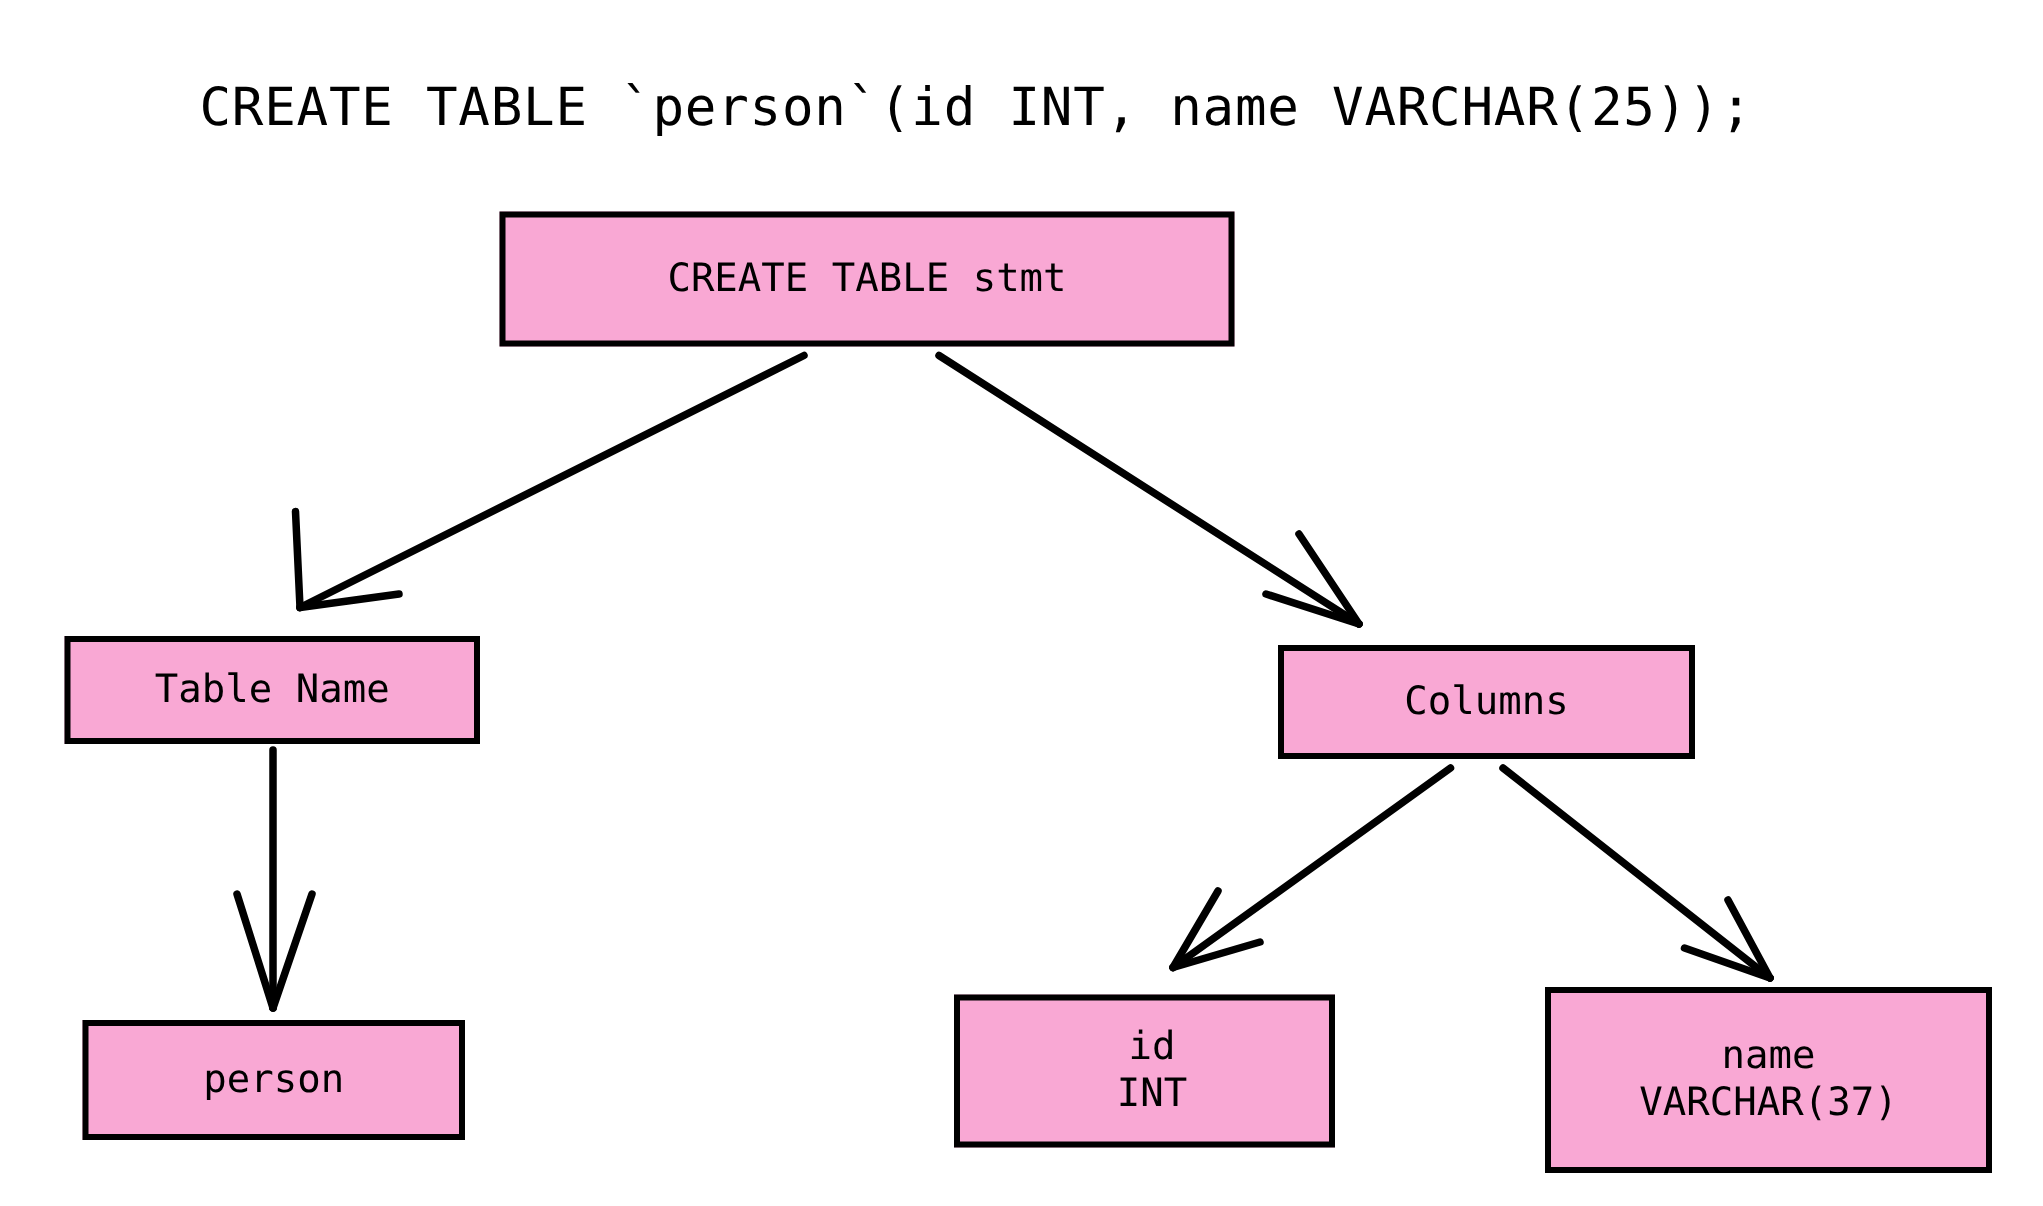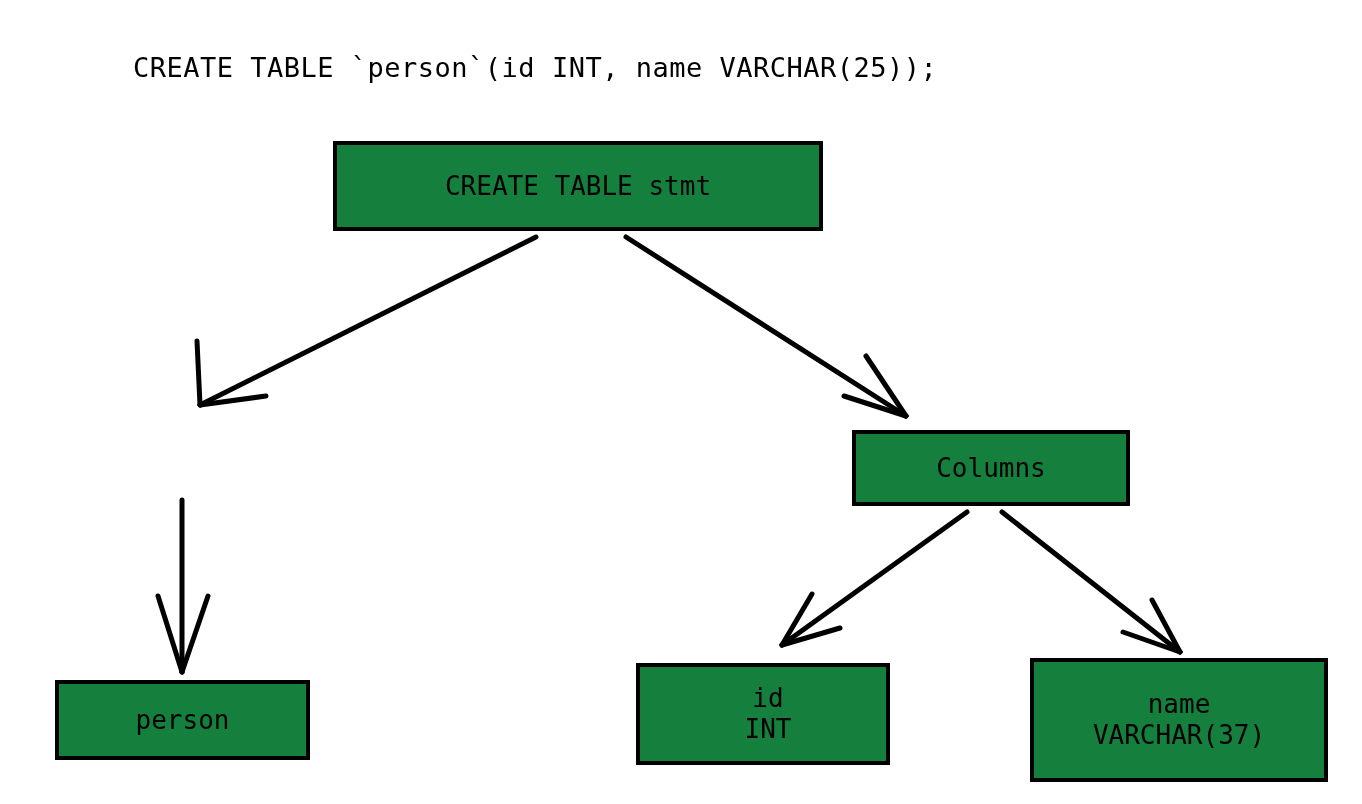--- a/index.html
+++ b/index.html
@@ -25,29 +25,29 @@
     top: 0;
     width: 1362px;
     height: 804px;
     pointer-events: none;
   }
   .sql-title {
     position: absolute;
     left: 133px;
     top: 52px;
     font-family: "DejaVu Sans Mono", "Liberation Mono", monospace;
-    font-size: 27px;
+    font-size: 35px;
     letter-spacing: 0.5px;
     white-space: pre;
     color: #000000;
   }
   .node {
     position: absolute;
     box-sizing: border-box;
-    background: #15803d;
+    background: #f9a8d4;
     border: 4px solid #000000;
     display: flex;
     flex-direction: column;
     align-items: center;
     justify-content: center;
     text-align: center;
     font-family: "DejaVu Sans Mono", "Liberation Mono", monospace;
     font-size: 26px;
     line-height: 1.18;
     color: #000000;
@@ -105,20 +105,23 @@
         <line x1="1180" y1="652" x2="1123" y2="632"></line>
       </g>
 
     </g>
   </svg>
 
   <div class="node" id="node-root">
     <span class="line">CREATE TABLE stmt</span>
   </div>
 
+  <div class="node" id="node-tablename">
+    <span class="line">Table Name</span>
+  </div>
 
   <div class="node" id="node-person">
     <span class="line">person</span>
   </div>
 
   <div class="node" id="node-columns">
     <span class="line">Columns</span>
   </div>
 
   <div class="node" id="node-col-id">

